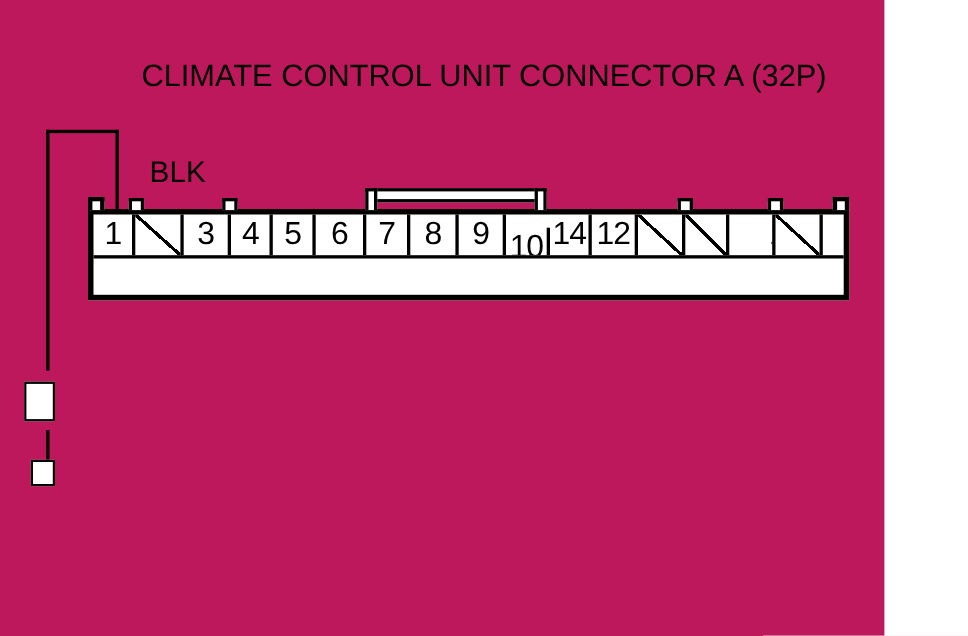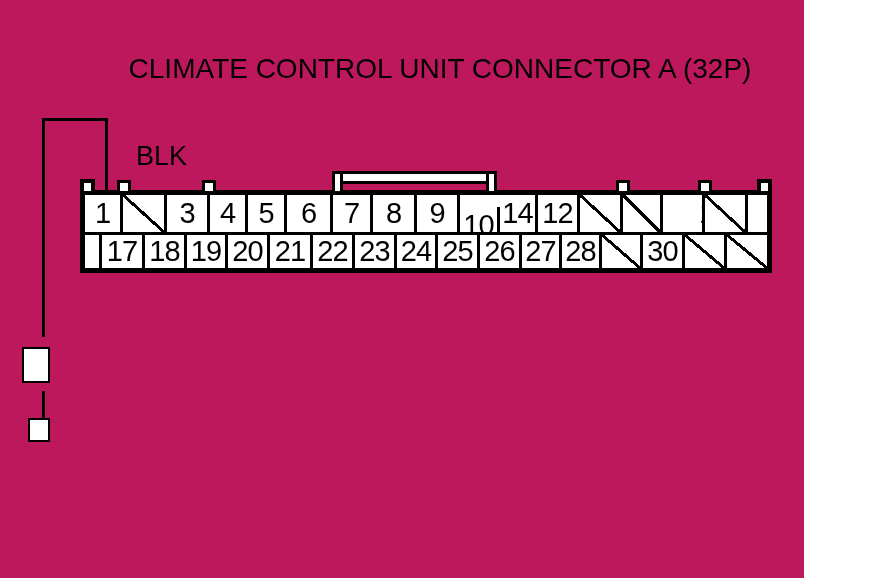--- a/index.html
+++ b/index.html
@@ -93,39 +93,20 @@
         <div class="cell" style="width: 43px;">9</div>
         <div class="cell" style="width: 40px; margin-top: 12px;">10</div>
         <div class="cell" style="width: 38px;">14</div>
         <div class="cell" style="width: 42px;">12</div>
         <div class="cell slash" style="width: 43px;"></div>
         <div class="cell slash" style="width: 40px;"></div>
         <div class="cell" style="width: 42px; padding-left: 36px;">15</div>
         <div class="cell slash" style="width: 43px;"></div>
         <div class="cell" style="width: 19px; border-right: none;"></div>
       </div>
-    <div class="row row-bottom">
-        <div class="cell" style="width: 17px;"></div>
-        <div class="cell" style="width: 43px;">17</div>
-        <div class="cell" style="width: 42px;">18</div>
-        <div class="cell" style="width: 41px;">19</div>
-        <div class="cell" style="width: 42px;">20</div>
-        <div class="cell" style="width: 43px;">21</div>
-        <div class="cell" style="width: 42px;">22</div>
-        <div class="cell" style="width: 42px;">23</div>
-        <div class="cell" style="width: 41px;">24</div>
-        <div class="cell" style="width: 42px;">25</div>
-        <div class="cell" style="width: 42px;">26</div>
-        <div class="cell" style="width: 40px;">27</div>
-        <div class="cell" style="width: 40px;">28</div>
-        <div class="cell slash" style="width: 41px;"></div>
-        <div class="cell" style="width: 42px;">30</div>
-        <div class="cell slash" style="width: 42px;"></div>
-        <div class="cell slash" style="width: 40px; border-right: none;"></div>
-      </div>
   </div>
 
   <div class="bump bump-left"></div>
   <div class="bump bump-right"></div>
   <div class="tab tab-1"></div>
   <div class="tab tab-2"></div>
   <div class="tab tab-3"></div>
   <div class="tab tab-4"></div>
   <div class="bridge-bar"></div>
   <div class="bridge-post post-left"></div>

